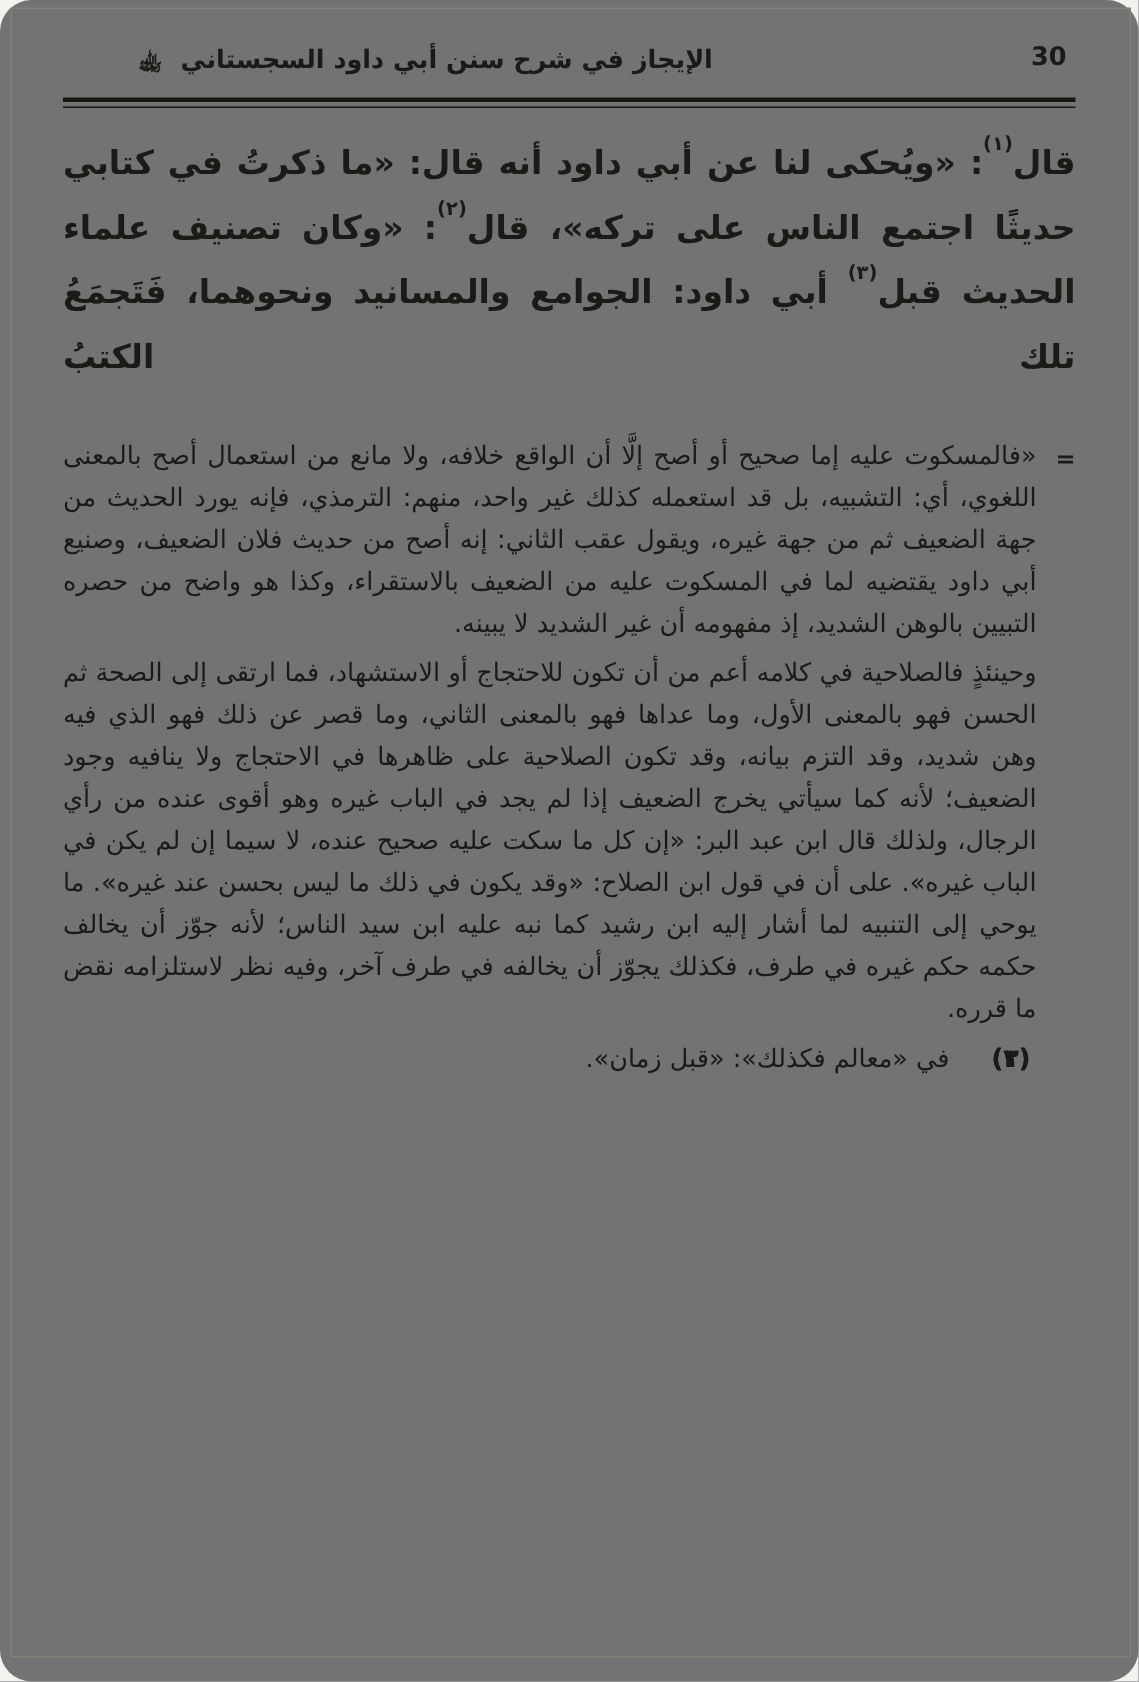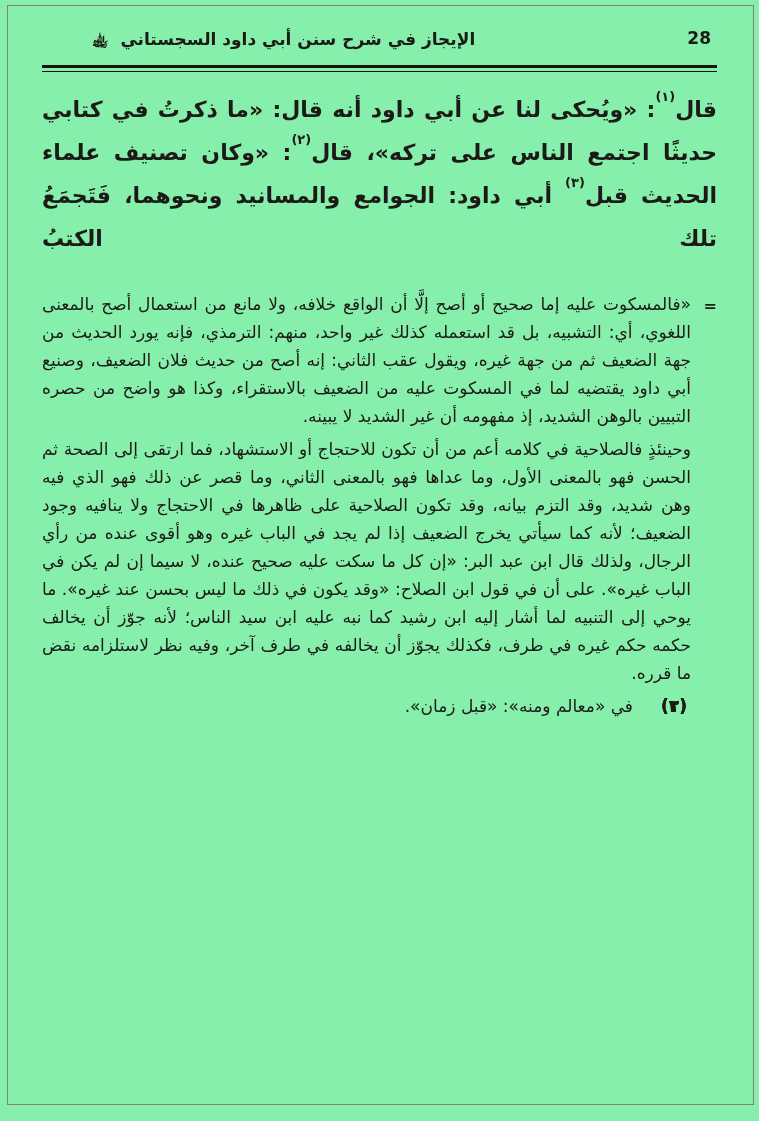--- a/index.html
+++ b/index.html
@@ -6,21 +6,22 @@
   body {
     width: 759px; height: 1121px;
     background: #f4f2ed;
     font-family: "DejaVu Sans", sans-serif;
     color: #1c1a16;
     position: relative;
     overflow: hidden;
   }
   .page {
     position: absolute; inset: 0;
-    background: #86efac;
+    background: #737373;
+    border-radius: 21px;
   }
   .frame {
     position: absolute;
     left: 7px; right: 5px; top: 5px; bottom: 16px;
     border: 1px solid #857f74;
     pointer-events: none;
   }
   .content {
     position: absolute;
     left: 42px; right: 42px; top: 28px;
@@ -90,21 +91,21 @@
 <div class="page">
   <div class="frame"></div>
 
   <div class="content">
 
     <div class="header">
       <div class="header-title">
         <span>الإيجاز في شرح سنن أبي داود السجستاني</span>
         <span class="ornament">﵀</span>
       </div>
-      <div class="header-num">28</div>
+      <div class="header-num">30</div>
     </div>
 
     <div class="rule-thick"></div>
     <div class="rule-thin"></div>
 
     <p class="matn"><span>قال</span><sup>(١)</sup><span>: «ويُحكى لنا عن أبي داود أنه قال: «ما ذكرتُ في كتابي حديثًا اجتمع الناس على تركه»، قال</span><sup>(٢)</sup><span>: «وكان تصنيف علماء الحديث قبل</span><sup>(٣)</sup><span> أبي داود: الجوامع والمسانيد ونحوهما، فَتَجمَعُ تلك الكتبُ</span></p>
 
     <div class="footnotes">
       <div class="cont-marker">=</div>
 
@@ -113,19 +114,19 @@
 
       <div class="fn-list">
         <div class="fn-item">
           <span class="fn-marker">(١)</span>
         </div>
         <div class="fn-item">
           <span class="fn-marker">(٢)</span>
         </div>
         <div class="fn-item">
           <span class="fn-marker">(٣)</span>
-          <span>في «معالم ومنه»: «قبل زمان».</span>
+          <span>في «معالم فكذلك»: «قبل زمان».</span>
         </div>
       </div>
     </div>
 
   </div>
 </div>
 
 </body></html>

